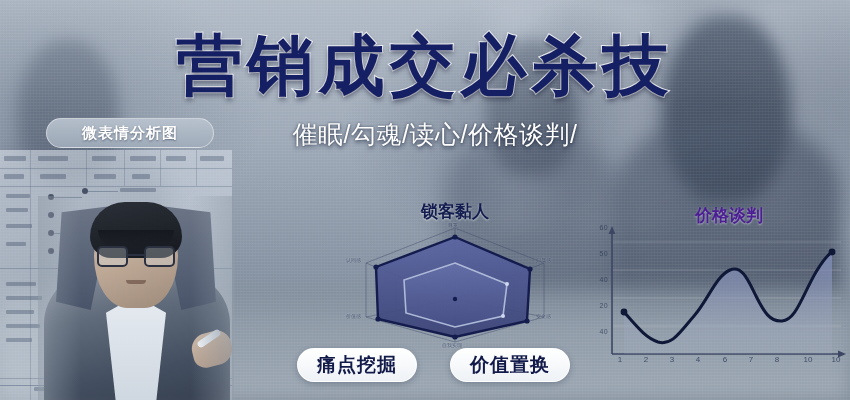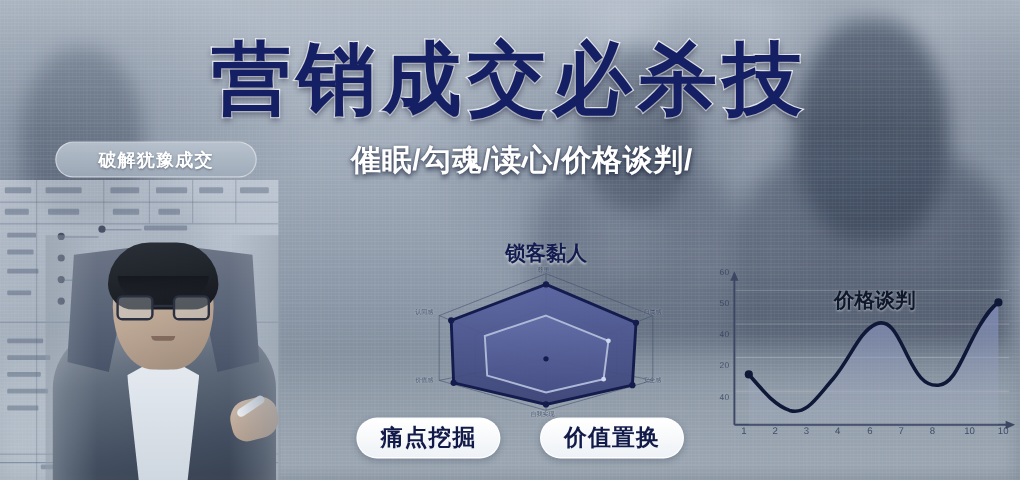--- a/index.html
+++ b/index.html
@@ -139,42 +139,41 @@
     position:absolute;left:0;right:0;top:32px;text-align:center;
     font-size:66px;font-weight:bold;letter-spacing:5px;
     color:#151f63;
     -webkit-text-stroke:2px rgba(248,250,252,.92);
     paint-order:stroke fill;
     text-shadow:0 3px 5px rgba(10,16,40,.45);
     line-height:1;
   }
   .subtitle{
     position:absolute;left:210px;width:450px;top:118px;text-align:center;
-    color:#ffffff;font-size:25px;font-weight:bold;line-height:1.34;letter-spacing:.5px;
+    color:#ffffff;font-size:25px;font-weight:normal;line-height:1.34;letter-spacing:.5px;
     text-shadow:0 2px 4px rgba(25,35,60,.72), 0 0 2px rgba(25,35,60,.6);
   }
 
   
   .radar{position:absolute;left:340px;top:200px;width:230px;height:155px;}
   .radar-title{
     position:absolute;left:0;right:0;top:0;text-align:center;
     font-size:17px;font-weight:bold;color:#131c4e;
     text-shadow:0 1px 2px rgba(255,255,255,.55);
   }
   .radar svg{position:absolute;left:0;top:16px;}
   .rl{position:absolute;font-size:5px;color:rgba(40,52,84,.72);white-space:nowrap;
       text-shadow:0 0 2px rgba(230,236,243,.6);}
 
   
   .linec{position:absolute;left:586px;top:200px;width:256px;height:190px;}
   .linec-title{
     position:absolute;left:30px;right:0;top:4px;text-align:center;
-    font-size:17px;font-weight:bold;color:#0f172a;
+    font-size:17px;font-weight:bold;color:#4c1d95;
     text-shadow:0 1px 2px rgba(255,255,255,.5);
-    margin-top:35px;
   }
   .linec svg{position:absolute;left:0;top:24px;}
   .ytick{position:absolute;right:0;font-size:7px;color:rgba(44,56,86,.75);letter-spacing:.3px;}
   .yticks{position:absolute;left:0;top:24px;width:22px;height:128px;}
   .xticks{position:absolute;left:24px;top:155px;width:230px;height:14px;}
   .xtick{position:absolute;font-size:8px;color:rgba(40,52,84,.80);transform:translateX(-50%);}
 
   
   .pill{
     position:absolute;height:34px;border-radius:17px;
@@ -275,21 +274,21 @@
       <div class="sp-lensL"></div>
         <div class="sp-bridge"></div>
         <div class="sp-lensR"></div>
     </div>
     <div class="sp-mouth"></div>
     <div class="sp-hand"></div>
     <div class="sp-pen"></div>
     <div class="sp-fade"></div>
   </div>
 
-  <div class="badge-micro">破解犹豫成交</div>
+  <div class="badge-micro">微表情分析图</div>
 
   <div class="title">营销成交必杀技</div>
 
   <div class="subtitle">
     <div>催眠/勾魂/读心/价格谈判/</div>
   </div>
 
   <div class="radar">
     <div class="radar-title">锁客黏人</div>
     <svg width="230" height="136" viewBox="0 0 230 136">

